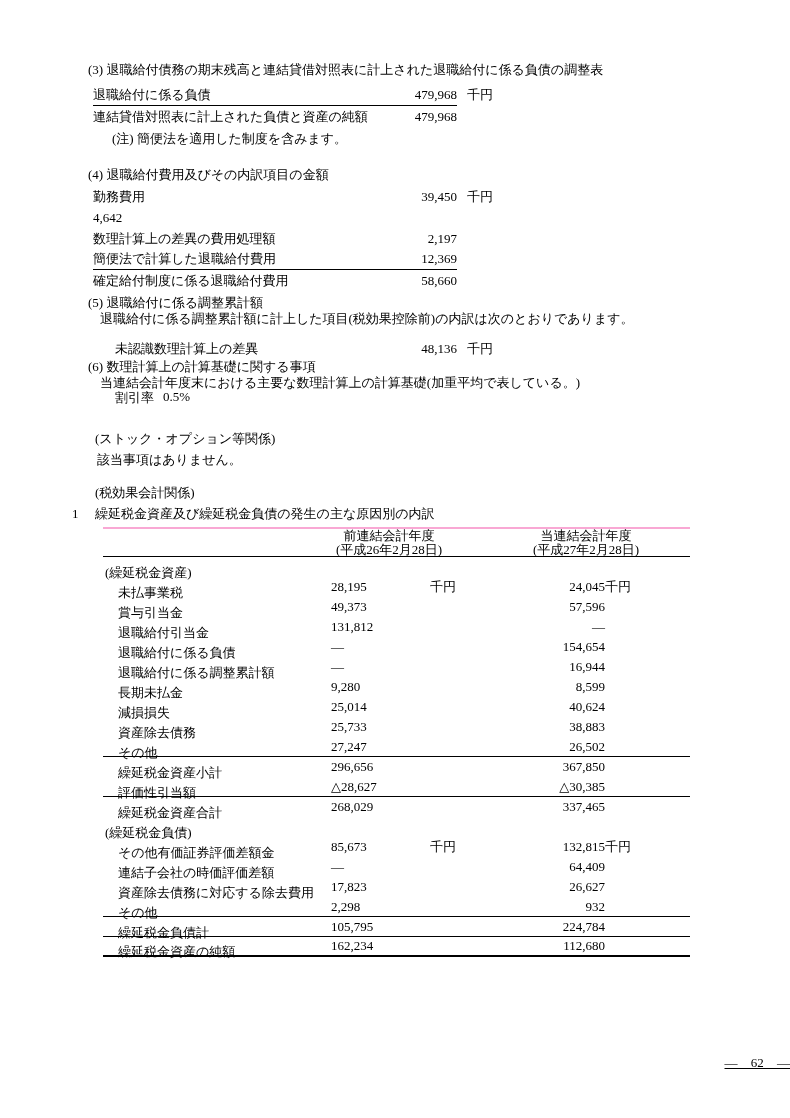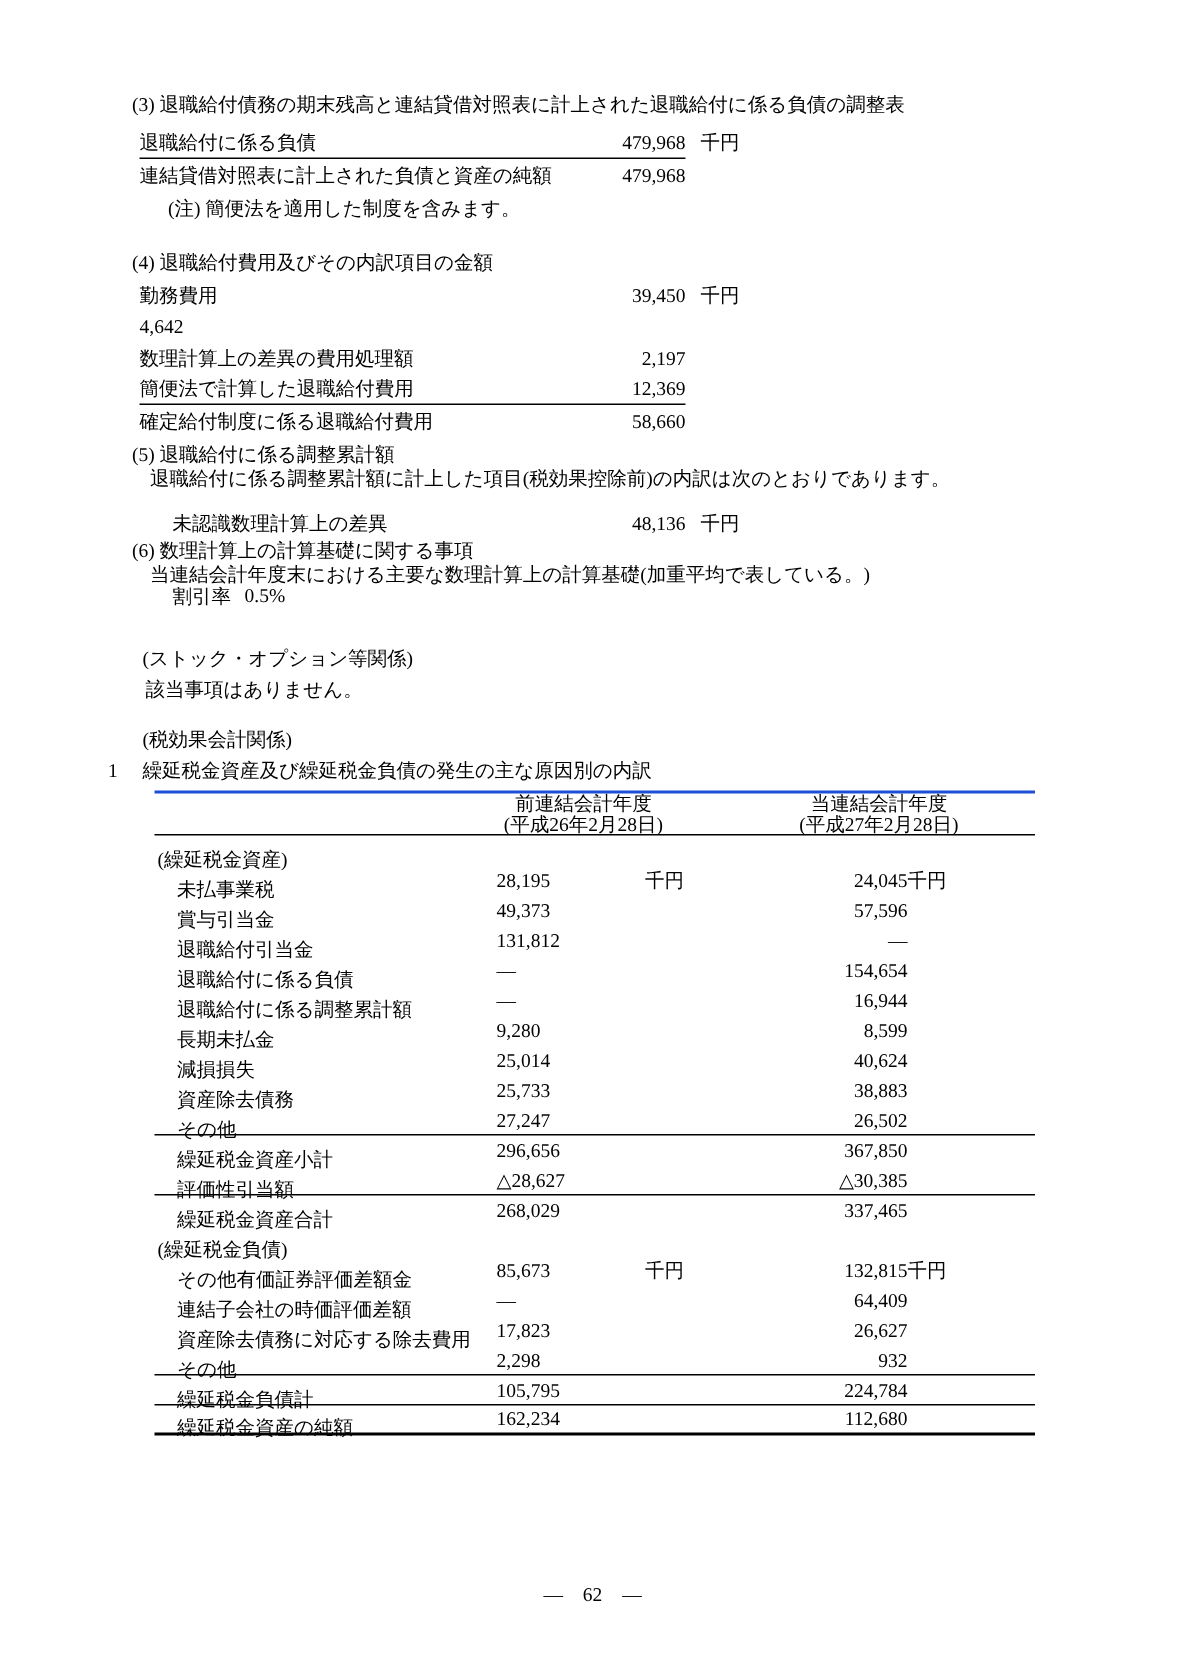--- a/index.html
+++ b/index.html
@@ -21,38 +21,38 @@
   .fin-label{flex:1;}
   .fin-label.ind{padding-left:22px;}
   .fin-value{text-align:right;}
   .fin-unit{width:44px;padding-left:10px;}
 
   
   .rate-row{display:flex;height:21px;align-items:flex-start;}
   .rate-label{width:70px;padding-left:22px;}
 
   
-  #dtax{position:absolute;top:527px;left:103px;width:587px;border-top:2px solid #1d4ed8;}
+  #dtax{position:absolute;top:527px;left:103px;width:587px;border-top:2px solid #f9a8d4;}
   .dt-header{position:relative;height:28px;border-bottom:1px solid #000;}
   .dt-h{position:absolute;top:0;width:170px;text-align:center;line-height:14px;white-space:nowrap;}
   .dt-h1{left:201px;}
   .dt-h2{left:398px;}
   .dt-body{width:100%;}
   .dt-row{display:flex;align-items:center;height:20px;white-space:nowrap;}
   .dt-row.rule-medium{border-bottom:1.5px solid #000;}
   .dt-row.rule-bold{border-bottom:2px solid #000;}
   .dt-label{width:228px;padding-left:15px;margin-top:12px;}
   .dt-label.sec{padding-left:2px;}
   .dt-v1{width:99px;text-align:left;}
   .dt-u1{width:27px;}
   .dt-v2{width:148px;text-align:right;}
   .dt-u2{width:27px;}
 
   
-  #footer{position:absolute;top:1055px;left:0;width:790px;text-align:center;word-spacing:10px;}
+  #footer{position:absolute;top:1055px;left:0;width:790px;text-align:right;word-spacing:10px;text-decoration:underline;}
 </style>
 </head>
 <body>
 
 <div>
 
   <div class="abs h" style="top:62px;left:88px;">(3) 退職給付債務の期末残高と連結貸借対照表に計上された退職給付に係る負債の調整表</div>
   <div class="finrows sec3" id="sec3-rows" style="top:84px;">
       <div class="fin-row">
         <div class="fin-main underlined">

